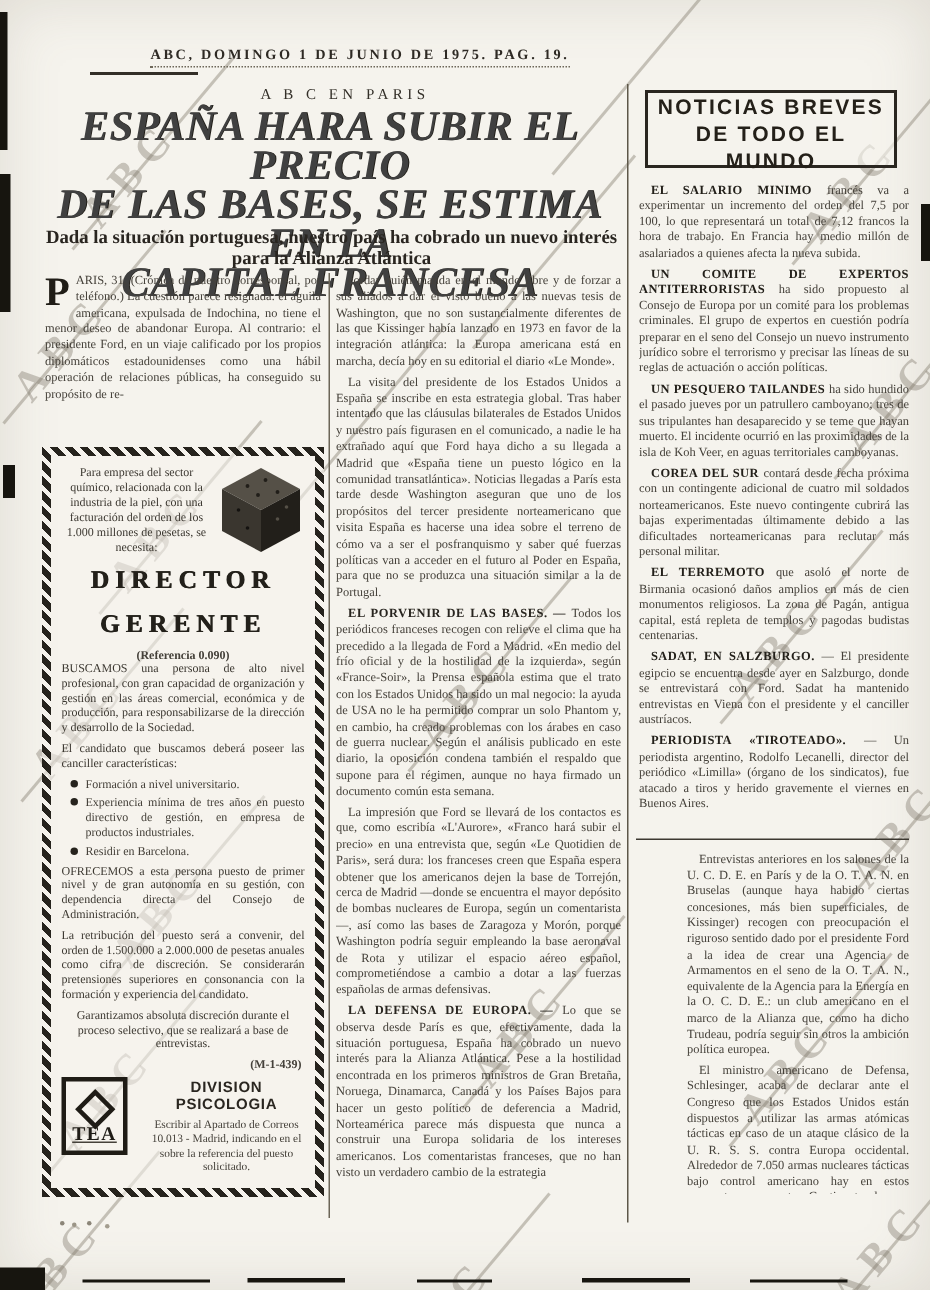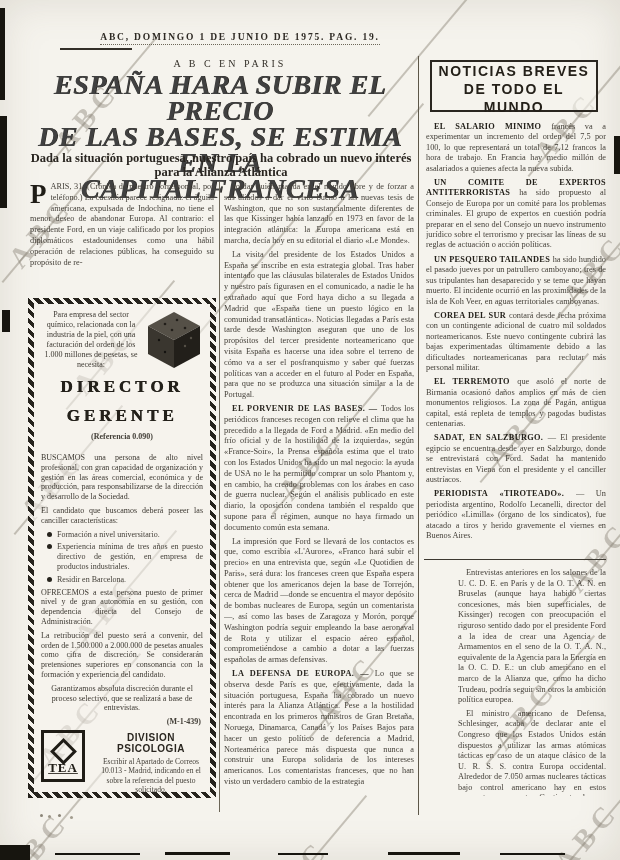--- a/index.html
+++ b/index.html
@@ -51,21 +51,21 @@
   
   .job-ad{top:298px;left:28px;width:188px;height:500px;box-sizing:border-box;
     border:6px solid #26231d;
     border-image:repeating-linear-gradient(45deg,#26231d 0 4px,rgba(38,35,29,0) 4px 7px) 6;
     padding:6px 7px;overflow:hidden;background:rgba(245,243,237,.55);}
   .ad-top{overflow:hidden;}
   .cube{float:right;margin:0 0 2px 4px;}
   .ad-intro{margin:0;font-size:8px;line-height:10px;text-align:center;color:#3c3831;}
   .ad-title-line{text-align:center;font-weight:bold;font-size:17px;line-height:29px;
     letter-spacing:4px;color:#23201a;text-shadow:.5px 0 0 #23201a;}
-  .ad-ref{text-align:center;font-weight:bold;font-size:8px;margin:2px 0 12px;}
+  .ad-ref{text-align:center;font-weight:bold;font-size:8px;margin:2px 0 0;}
   .ad-p{margin:0 0 4px;text-align:justify;font-size:8px;line-height:9.8px;color:#3c3831;}
   .bullet{display:flex;margin:0 0 3px 6px;font-size:8px;line-height:9.8px;text-align:justify;}
   .dot{flex:0 0 5px;width:5px;height:5px;border-radius:50%;background:#26231d;margin:2px 5px 0 0;}
   .ad-code{text-align:right;font-size:8px;font-weight:bold;margin:2px 2px 4px 0;}
   .ad-footer{display:flex;align-items:flex-start;}
   .tea-logo{flex:0 0 44px;width:44px;height:52px;border:3px solid #1f1c16;box-sizing:border-box;
     display:flex;flex-direction:column;align-items:center;justify-content:center;
     padding:3px 0 1px;text-decoration:underline;}
   .tea-diamond{width:13px;height:13px;border:3px solid #1f1c16;transform:rotate(45deg);margin-top:2px;}
   .tea-word{font-weight:bold;font-size:13px;letter-spacing:1px;color:#1f1c16;line-height:13px;}

